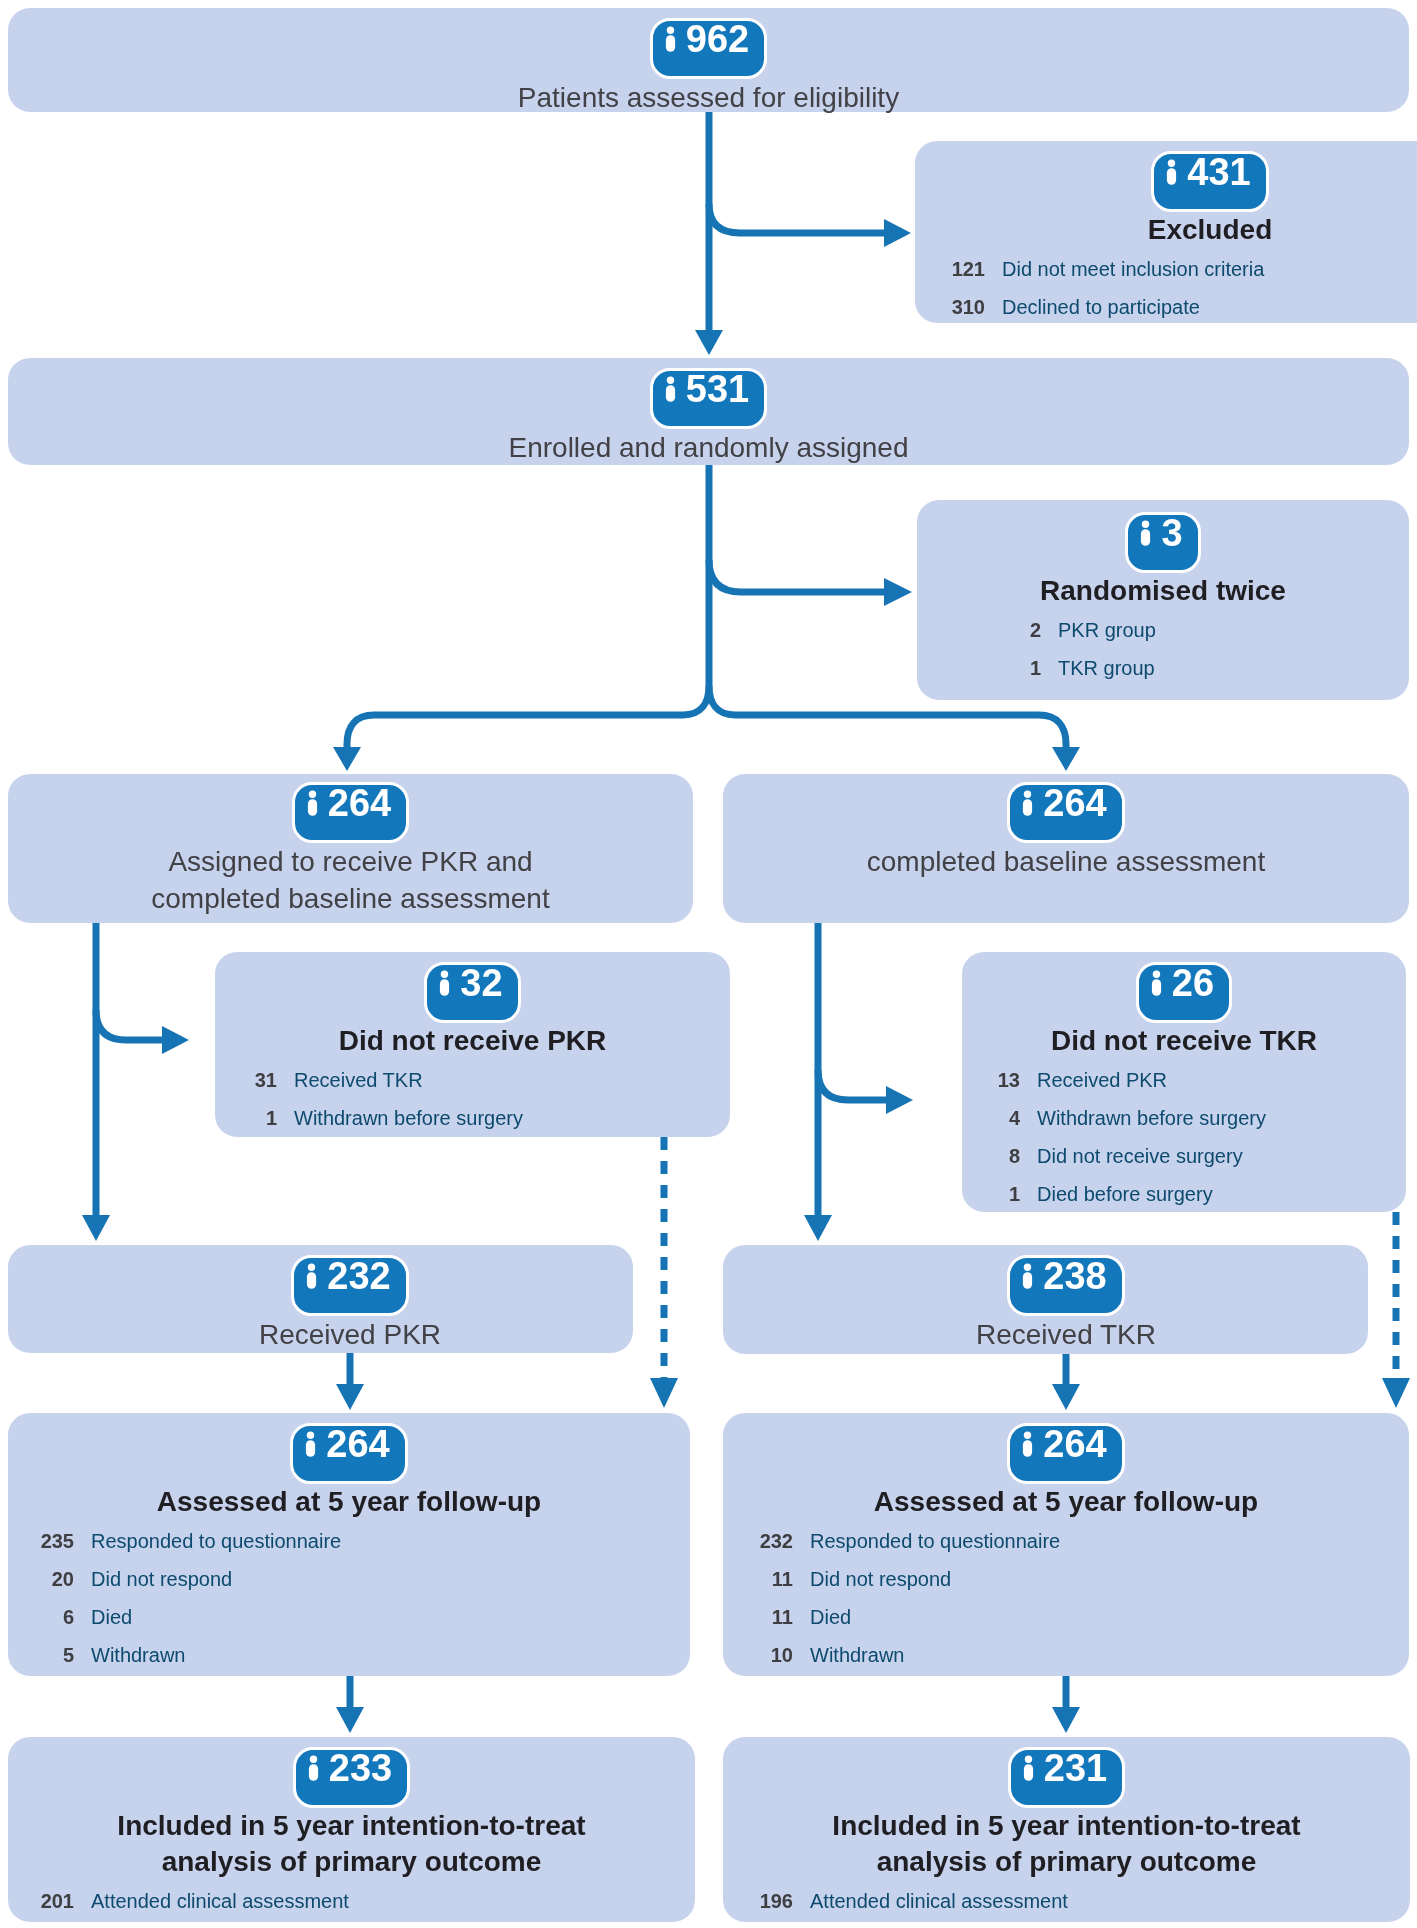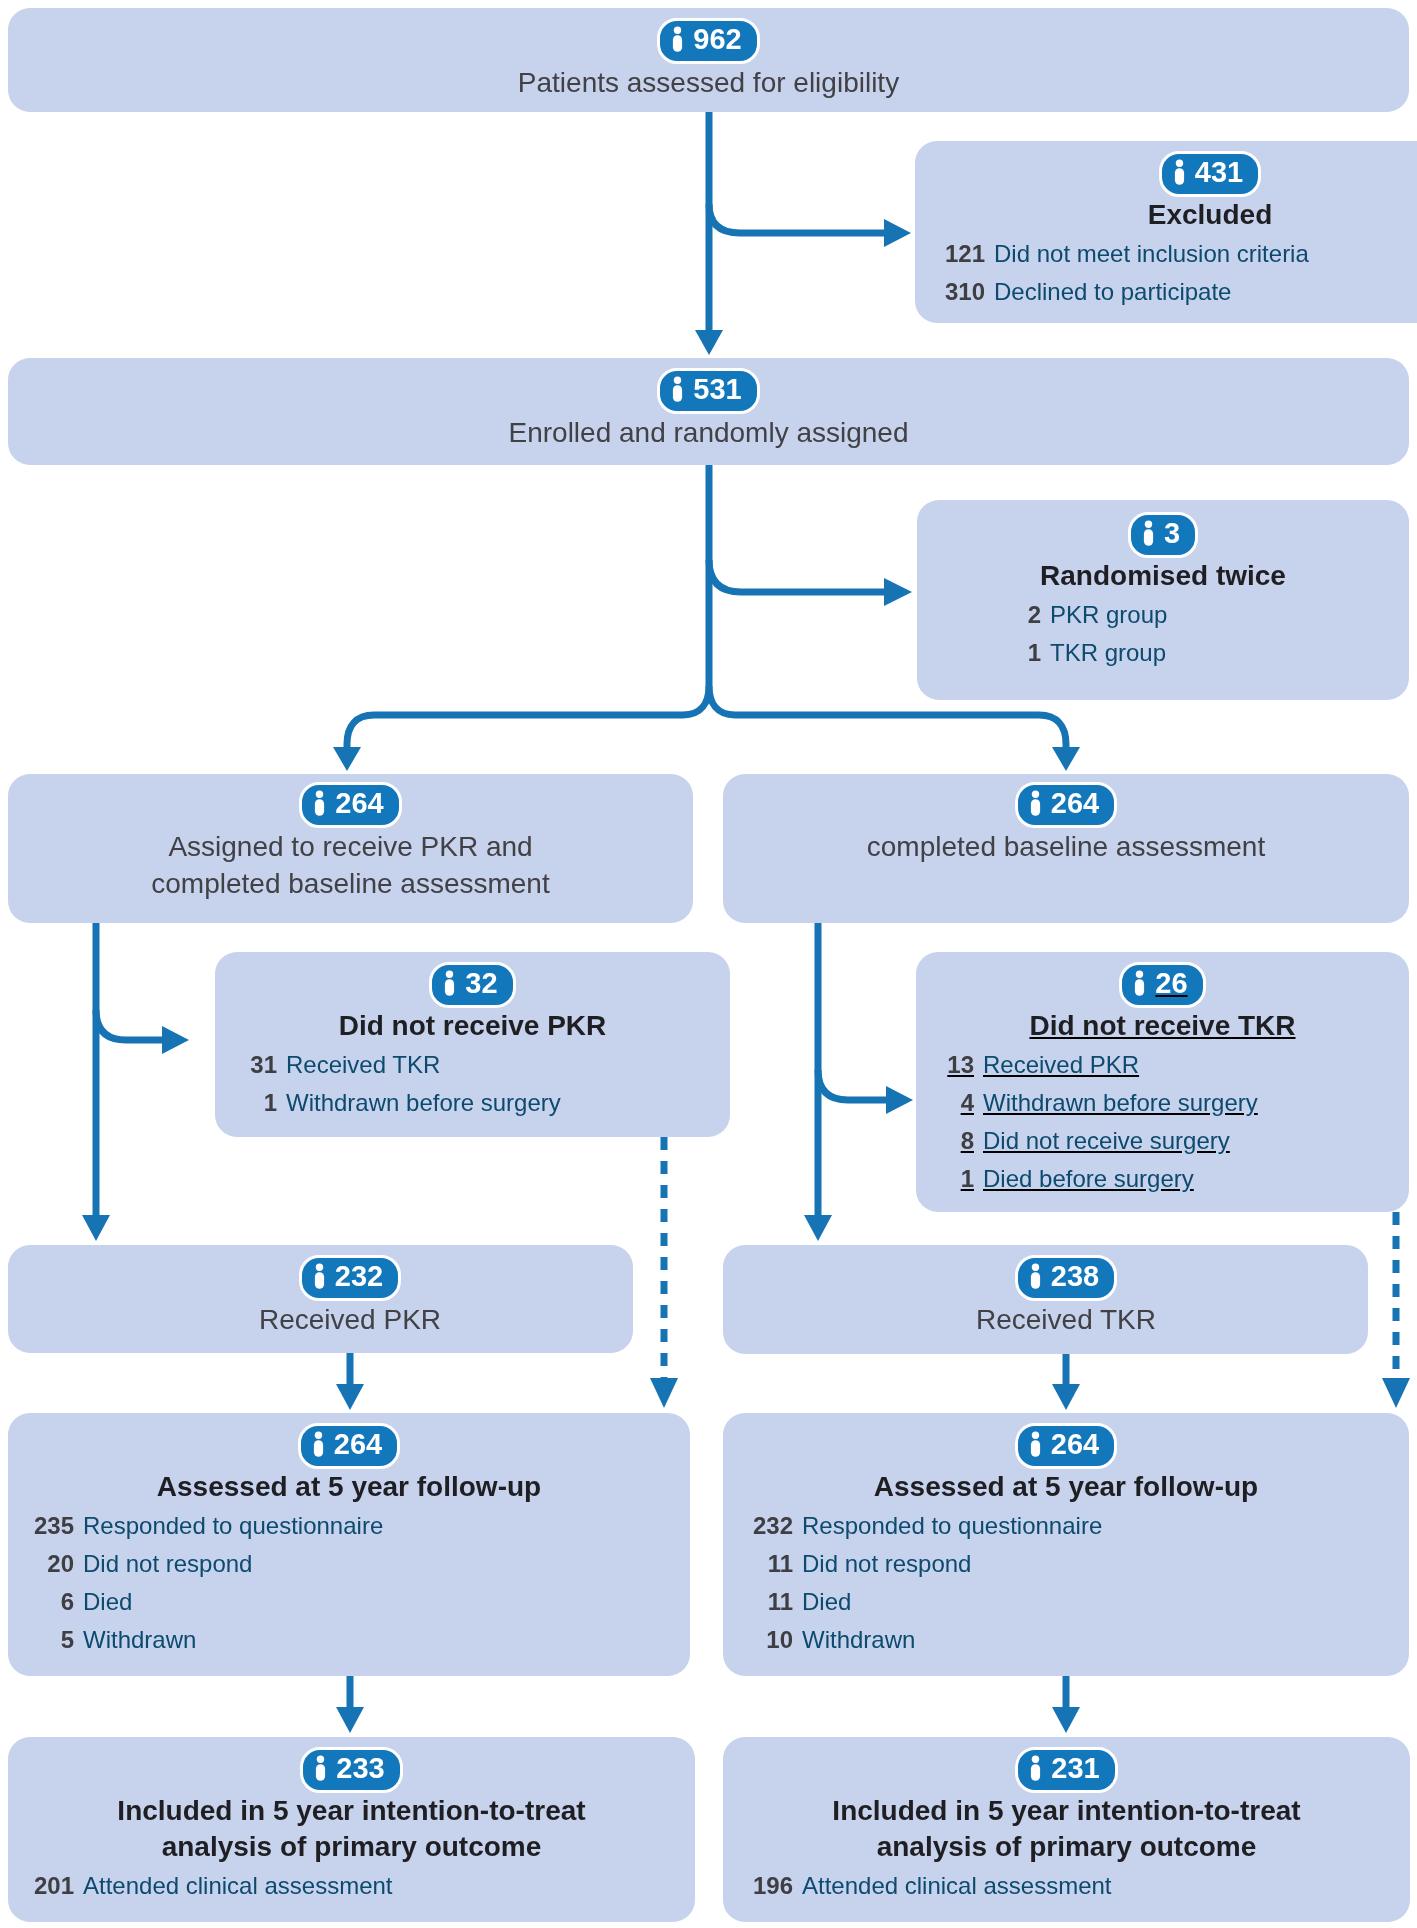--- a/index.html
+++ b/index.html
@@ -15,32 +15,32 @@
     flex-direction:column;
     align-items:center;
   }
   .badge{
     display:inline-flex;
     align-items:center;
     gap:9px;
     background:#1377bc;
     border:3px solid #ffffff;
     border-radius:20px;
-    padding:3px 15px 7px 11px;
+    padding:3px 15px 22px 11px;
     color:#ffffff;
     font-weight:700;
-    font-size:29px;
+    font-size:38px;
     line-height:30px;
     box-sizing:border-box;
   }
   .badge svg{display:block;}
   .title{font-size:28px;color:#414146;line-height:37px;text-align:center;}
   .heading{font-size:28px;font-weight:700;color:#1f1f23;line-height:36px;text-align:center;}
   .rows{display:flex;flex-direction:column;align-self:flex-start;margin-left:var(--ml,12px);margin-top:2px;}
-  .row{display:grid;grid-template-columns:var(--numw,56px) auto;column-gap:9px;font-size:24px;line-height:38px;}
+  .row{display:grid;grid-template-columns:var(--numw,56px) auto;column-gap:17px;font-size:20px;line-height:38px;}
   .row .num{font-weight:700;text-align:right;color:#3f3f43;}
   .row .lbl{color:#0c4a6e;text-align:left;}
   .pt8{padding-top:8px;} .pt10{padding-top:10px;} .pt12{padding-top:12px;}
   svg.connectors{position:absolute;left:0;top:0;pointer-events:none;}
   .conn{stroke:#1673b4;stroke-width:7;fill:none;}
   .conn.dashed{stroke-dasharray:13 11;}
   .ah{fill:#1673b4;stroke:none;}
 </style>
 </head>
 <body>
@@ -148,21 +148,21 @@
         <span class="num">31</span>
         <span class="lbl">Received TKR</span>
       </div>
       <div class="row">
         <span class="num">1</span>
         <span class="lbl">Withdrawn before surgery</span>
       </div>
     </div>
   </div>
 
-  <div class="box pt10" style="left:916px;top:952px;width:493px;height:260px;text-decoration:underline;">
+  <div class="box pt10" style="left:962px;top:952px;width:444px;height:260px;">
     <div class="badge">
       <svg width="13" height="27" viewBox="0 0 13 27">
           <circle cx="6.5" cy="4.2" r="3.7" fill="#fff"></circle>
           <rect x="1.9" y="9.2" width="9.2" height="16.6" rx="4.6" fill="#fff"></rect>
         </svg>
       <span>26</span>
     </div>
     <div class="heading">Did not receive TKR</div>
     <div class="rows" style="--ml:14px;--numw:44px;">
       <div class="row">

